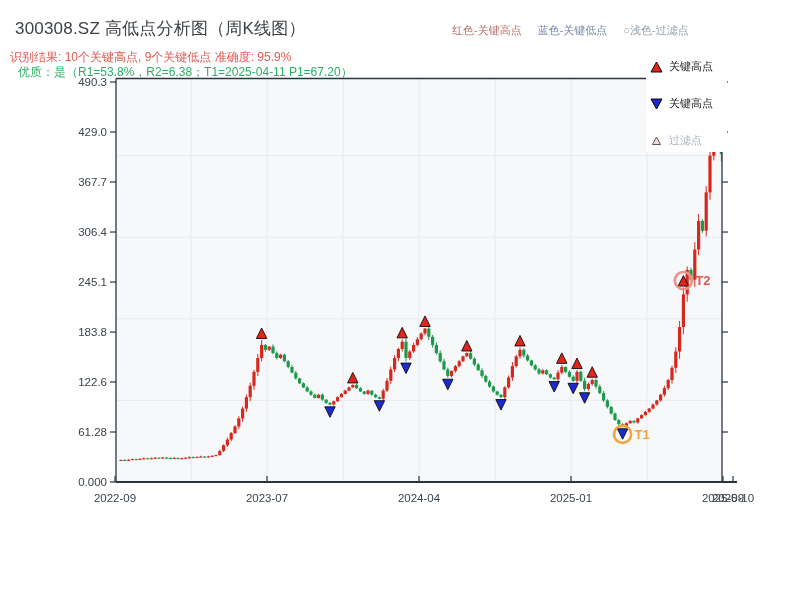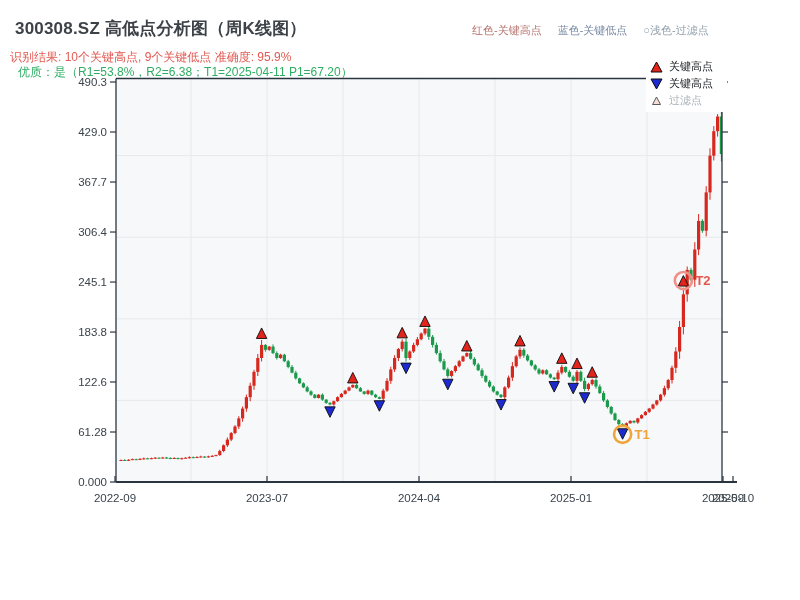--- a/index.html
+++ b/index.html
@@ -1,26 +1,26 @@
 <!DOCTYPE html>
 <html><head>
 <meta charset="utf-8">
 <style>
   html,body{margin:0;padding:0;background:#ffffff;}
   .stage{position:relative;width:800px;height:600px;background:#ffffff;overflow:hidden;
          font-family:"Liberation Sans","DejaVu Sans",sans-serif;}
   #chart-svg{position:absolute;left:0;top:0;z-index:1;}
   .hdr{position:absolute;z-index:3;}
-  .title{left:15px;top:17px;font-size:17px;font-weight:700;color:#3d4248;letter-spacing:.2px;}
+  .title{left:15px;top:17px;font-size:17px;font-weight:400;color:#3d4248;letter-spacing:.2px;}
   .result-line{left:10px;top:49px;font-size:12px;color:#e25a52;}
   .quality-line{left:18px;top:64px;font-size:12px;color:#2fae63;}
-  .top-legend{position:absolute;z-index:3;left:472px;top:23px;width:290px;display:flex;
+  .top-legend{position:absolute;z-index:3;left:452px;top:23px;width:290px;display:flex;
               gap:16px;font-size:11px;white-space:nowrap;}
   .plot-legend{position:absolute;z-index:2;left:646px;top:56px;width:77px;background:#ffffff;
-               padding:3px 0 4px 4px;display:flex;flex-direction:column;gap:2px;}
+               padding:3px 0 4px 4px;display:flex;flex-direction:column;gap:22px;}
   .plot-legend .row{display:flex;align-items:center;gap:6px;font-size:11px;color:#16191d;}
   .plot-legend .row.muted span{color:#aab1b9;}
   .plot-legend svg{flex:0 0 auto;}
 </style>
 </head>
 <body>
 
 <div class="stage">
 
   <svg id="chart-svg" width="800" height="600">

